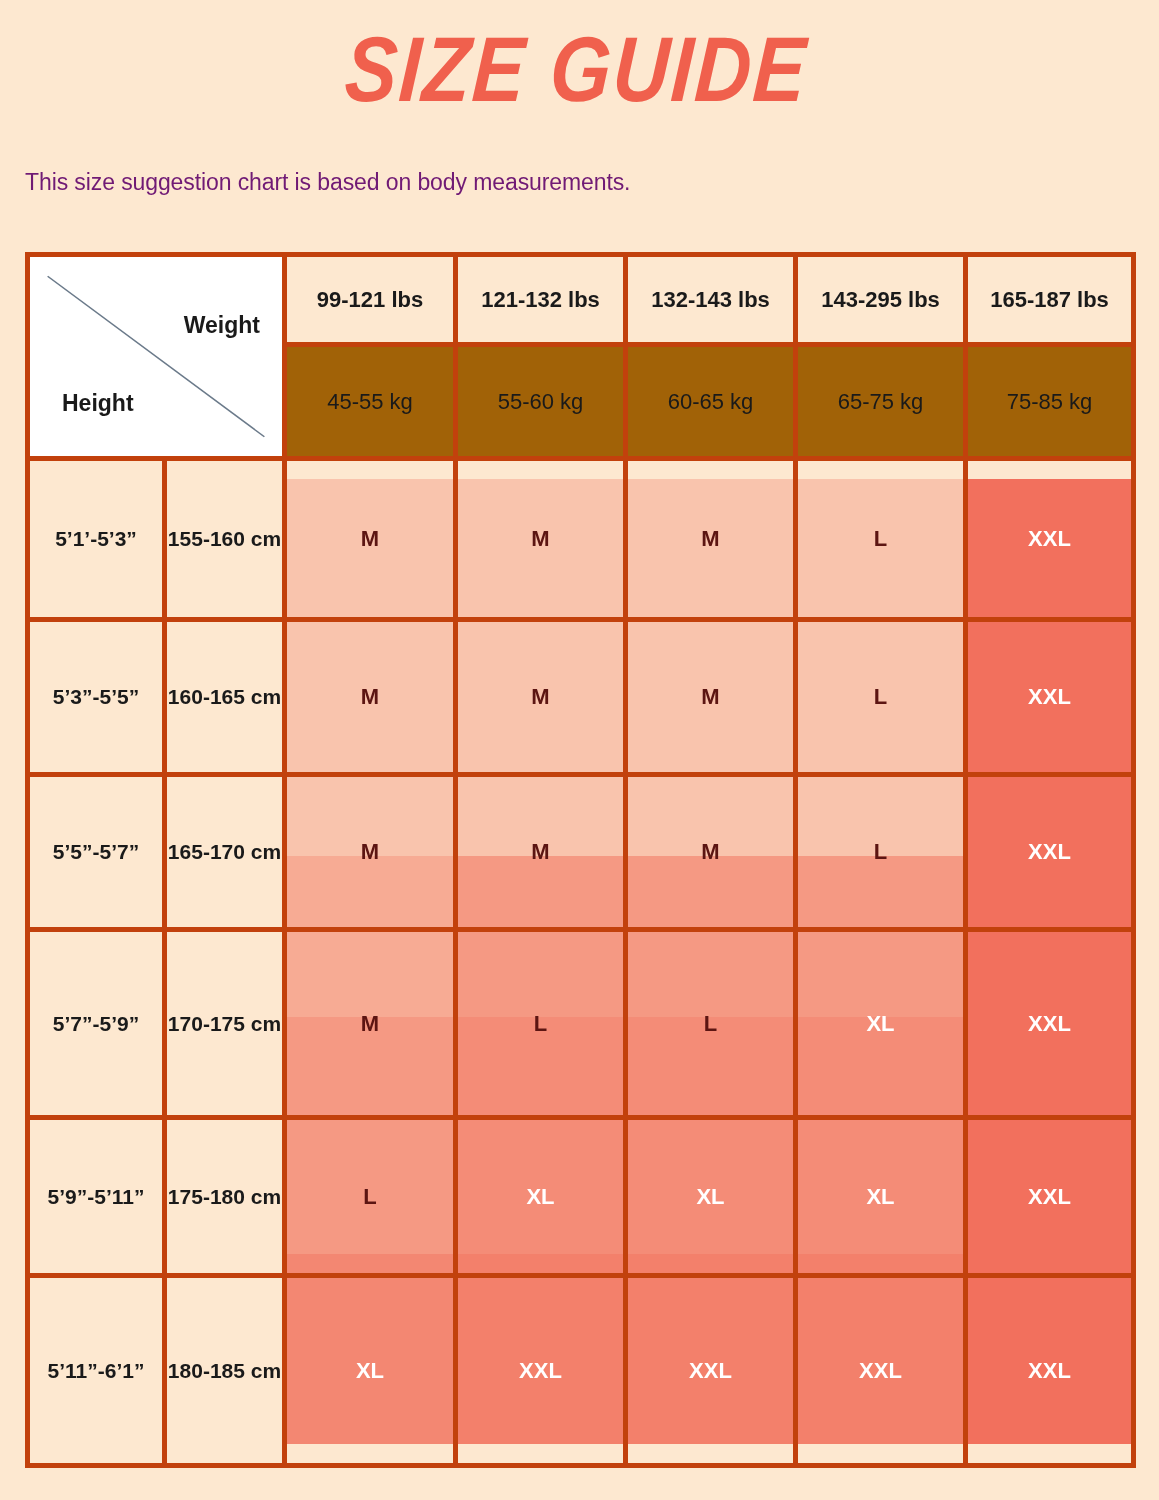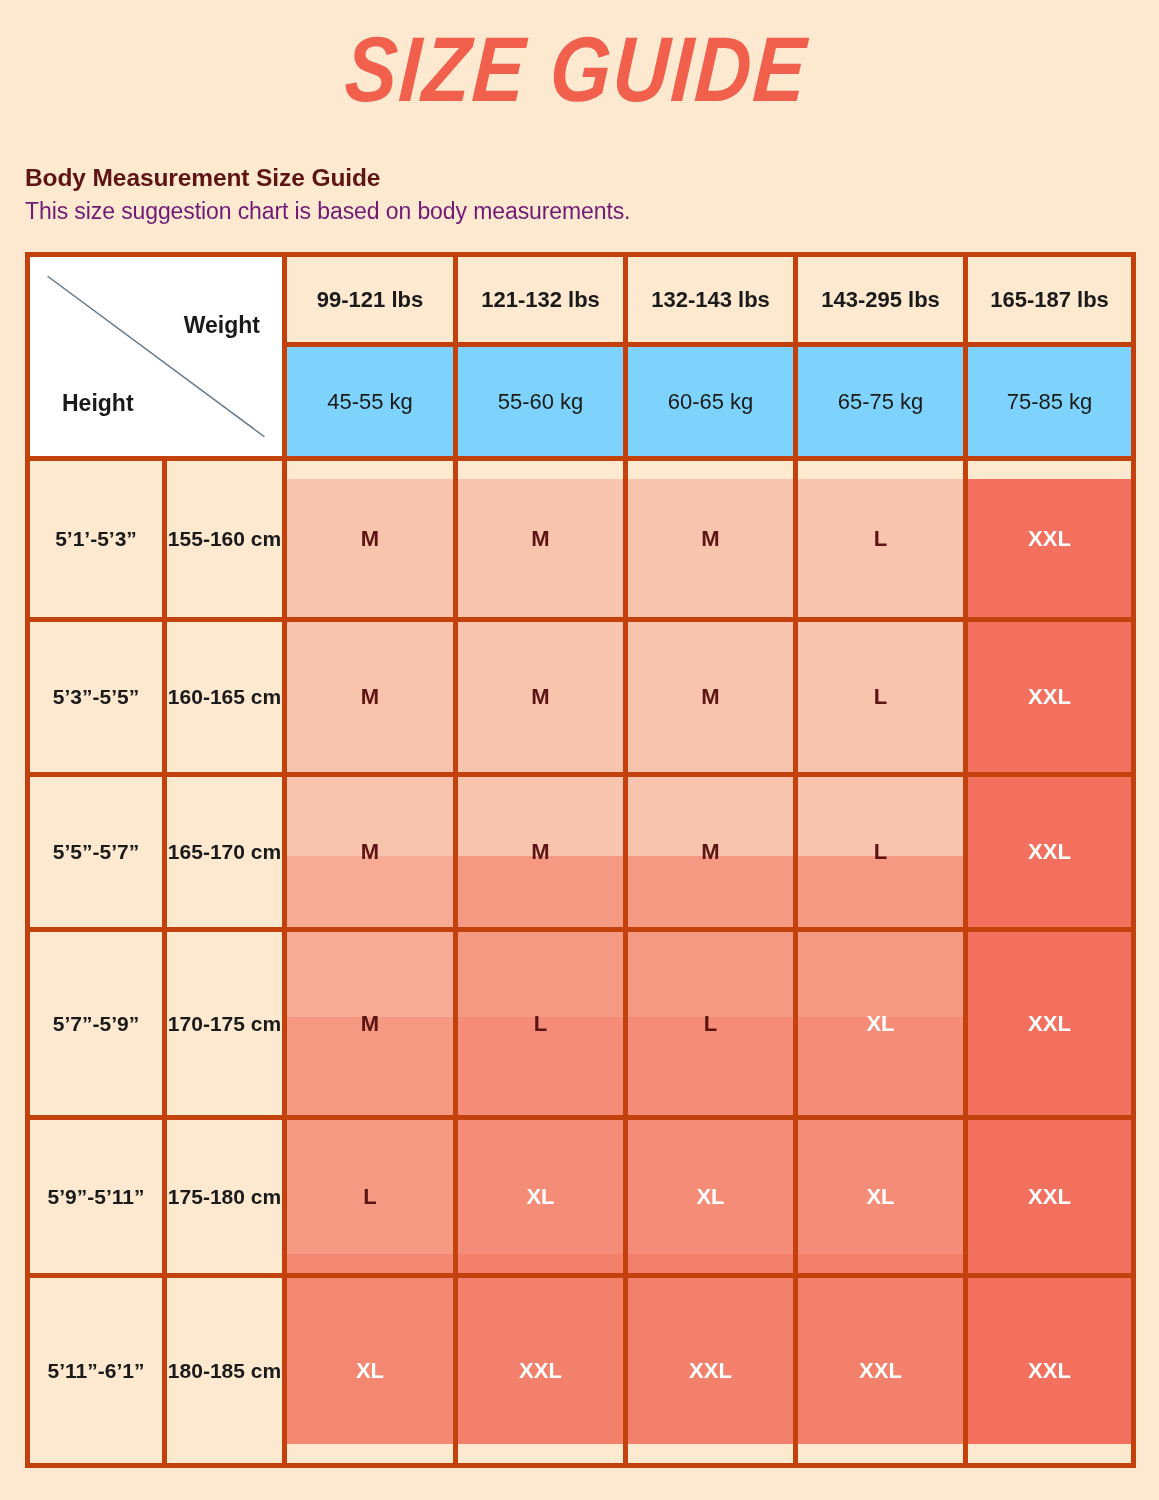--- a/index.html
+++ b/index.html
@@ -90,21 +90,21 @@
     left: 32px; bottom: 39px;
     font-size: 23px; font-weight: bold; color: #1A1A1A;
   }
 
   .hdr-lbs {
     font-size: 22px; font-weight: bold;
     color: #1A1A1A; background: #FDE8D0;
   }
   .hdr-kg {
     font-size: 22px; font-weight: normal;
-    color: #1A1A1A; background: #7dd3fc;
+    color: #1A1A1A; background: #a16207;
   }
 
   .rh-ft, .rh-cm {
     font-size: 21px; font-weight: bold;
     color: #1A1A1A; background: #FDE8D0;
   }
 
   
   td.size {
     background: transparent;
@@ -122,21 +122,20 @@
   .blk { position: absolute; background: #F2705D; }
 </style>
 </head>
 <body>
 
 <div class="page">
 
   <div class="title">SIZE GUIDE</div>
 
   <div class="intro">
-    <div class="intro-head">Body Measurement Size Guide</div>
     <div class="intro-sub">This size suggestion chart is based on body measurements.</div>
   </div>
 
   <div class="table-wrap">
 
     <div class="blocks">
 
       <div class="blk" style="left:938px; top:227px; width:168px; height:965px; opacity:1;"></div>
 
       <div class="blk" style="left:257px; top:227px; width:681px; height:965px; opacity:0.30;"></div>

